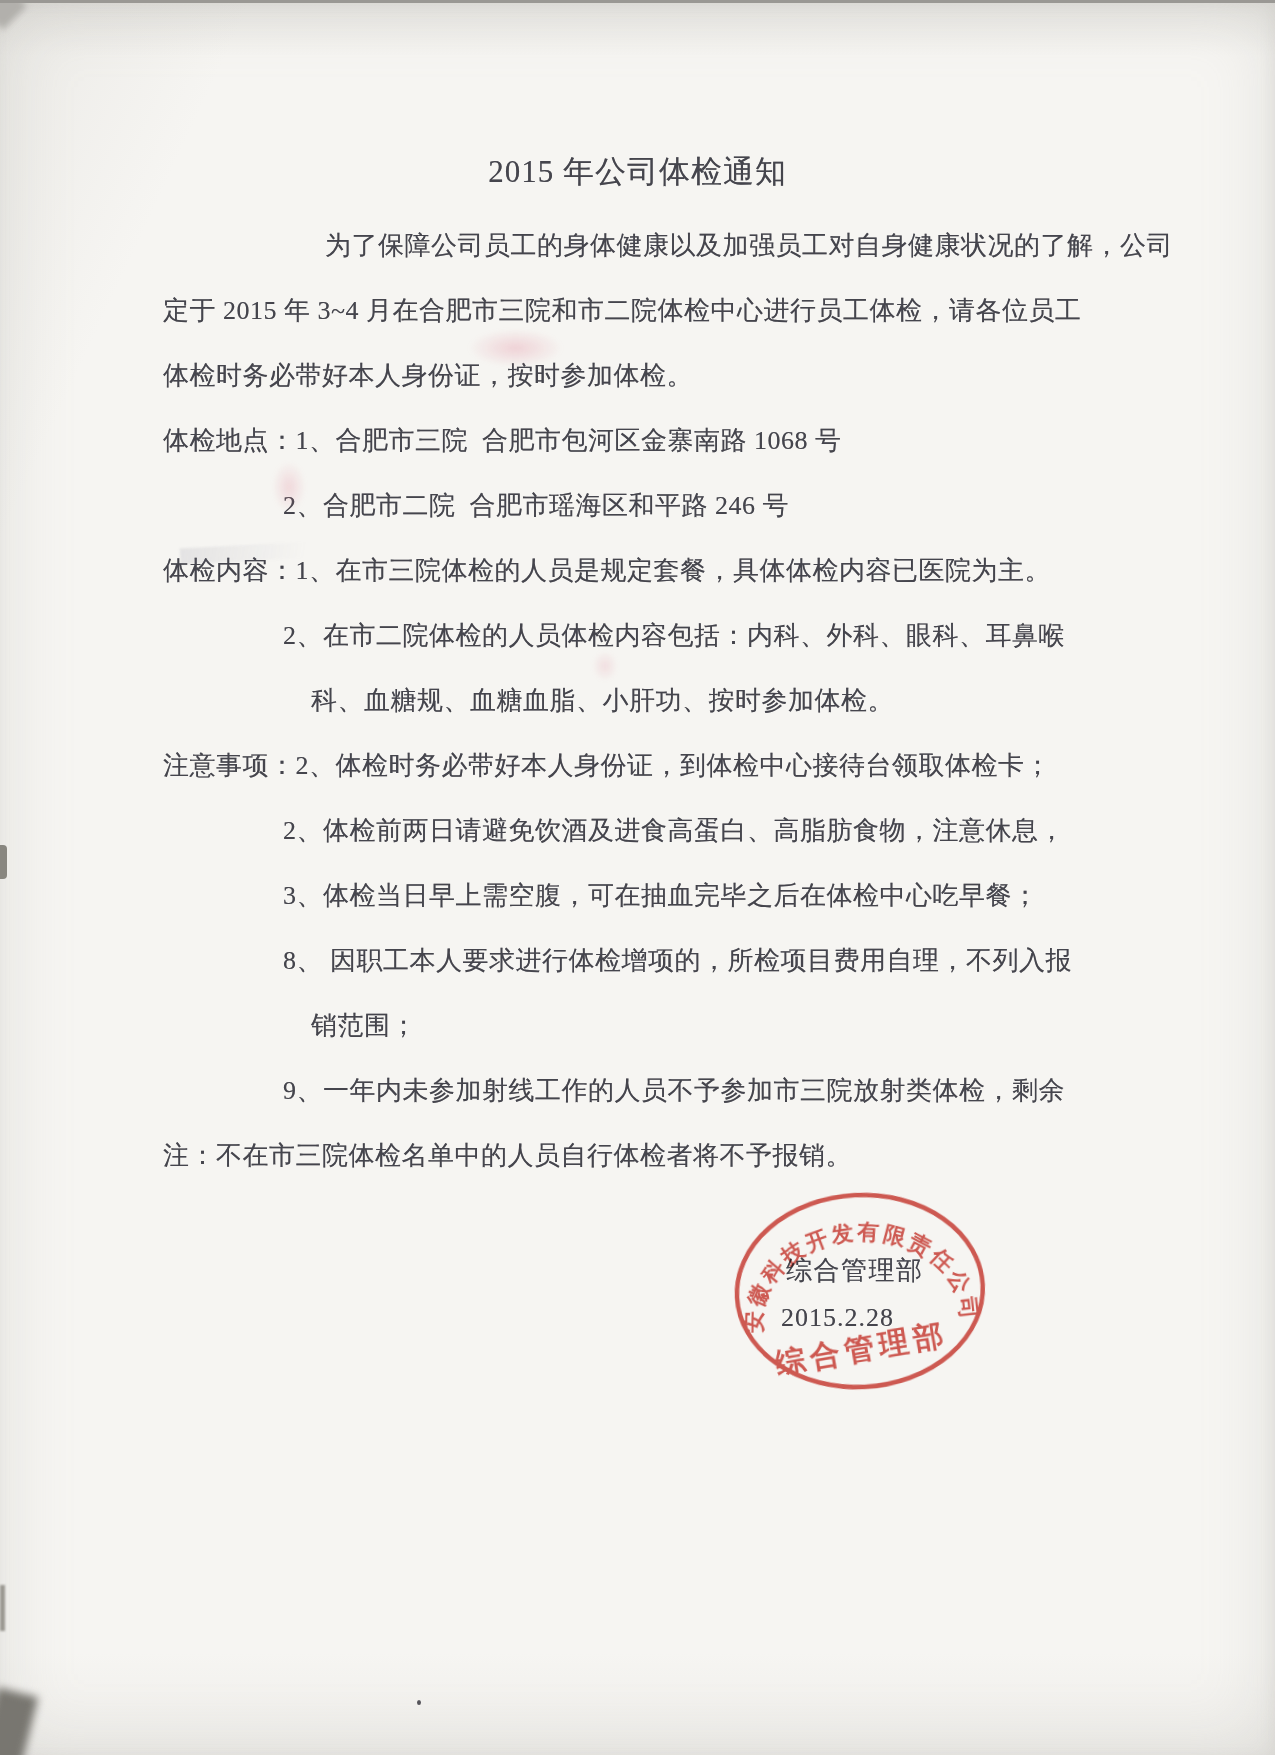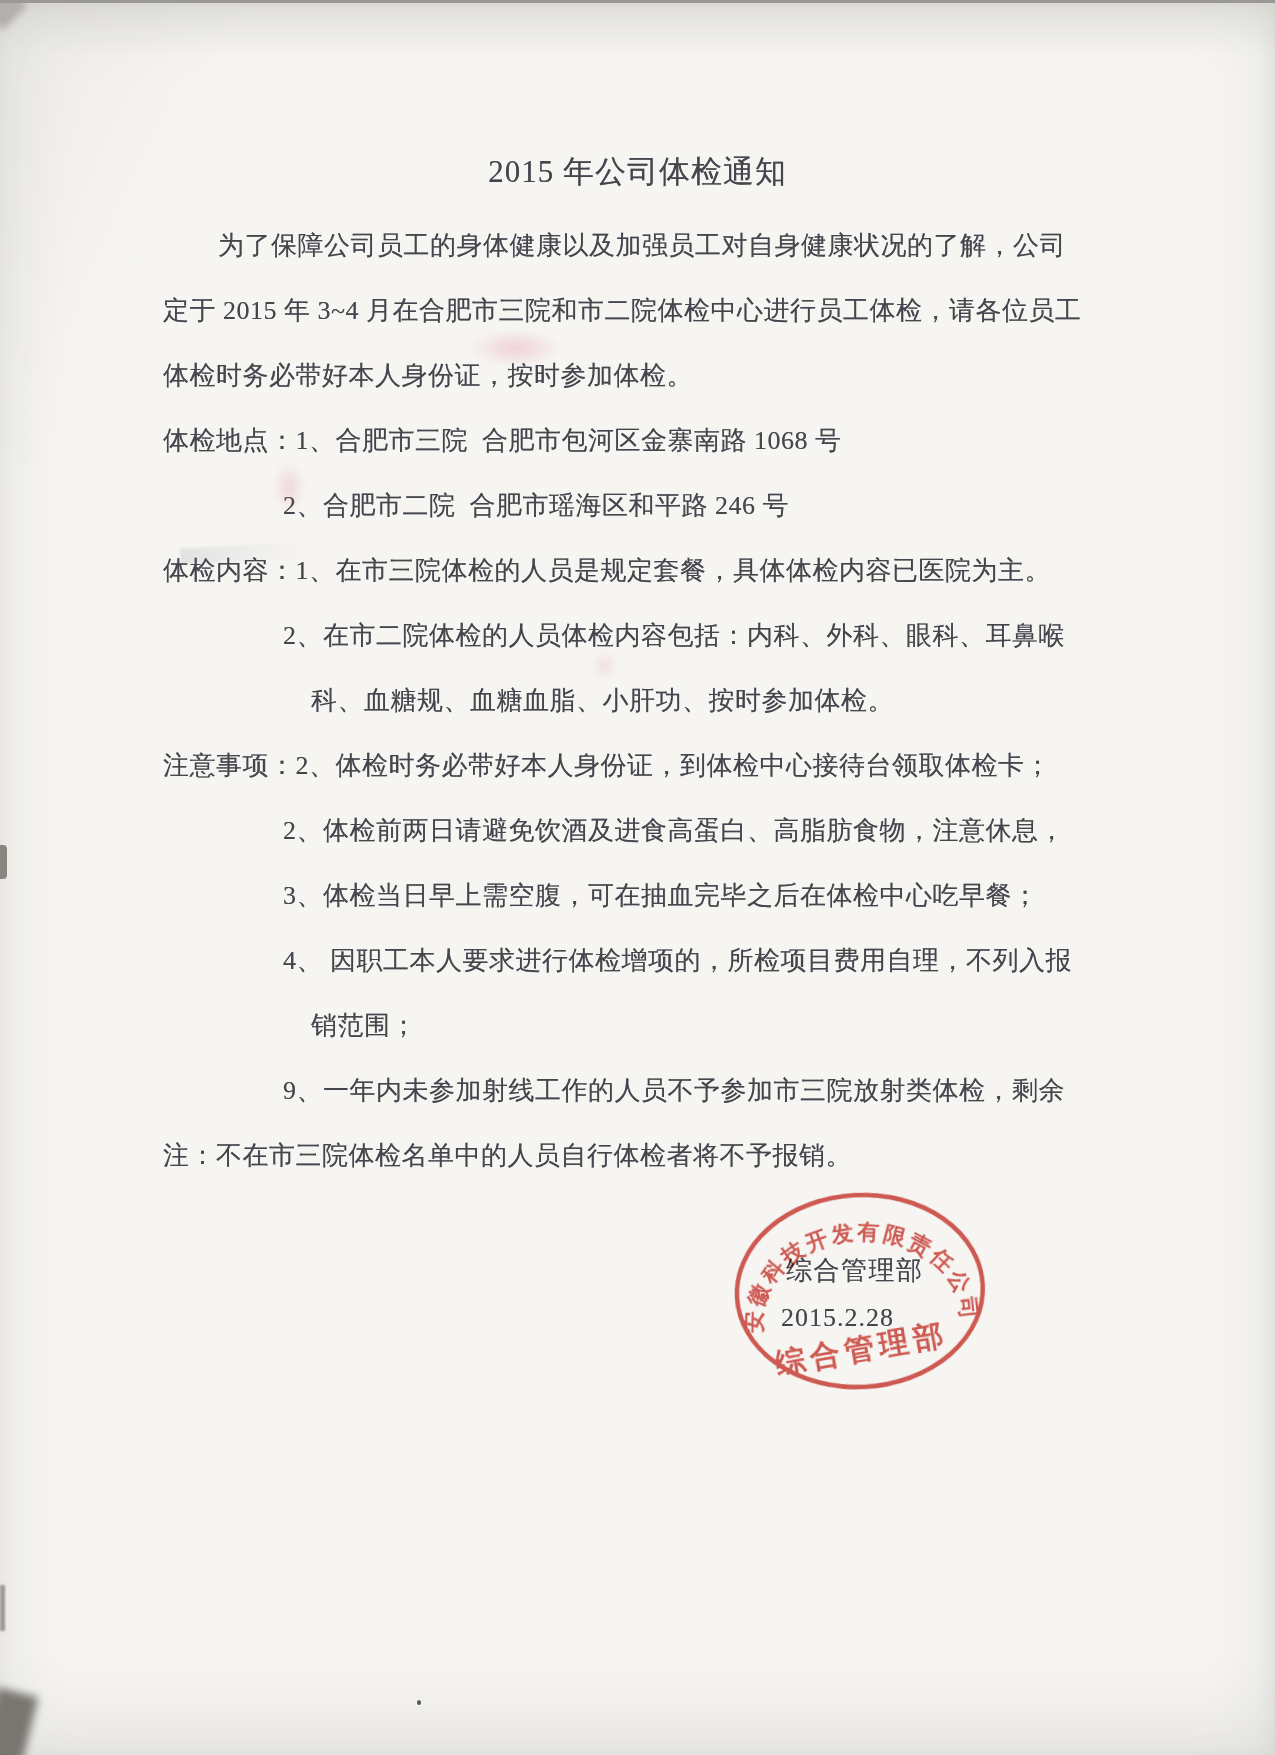--- a/index.html
+++ b/index.html
@@ -26,21 +26,21 @@
     position:absolute;top:148px;left:0;width:100%;
     text-align:center;font-size:31px;letter-spacing:1px;
     text-shadow:0 0 .6px rgba(69,69,77,.55);
   }
   .doc{position:absolute;top:210px;left:163px;width:1010px;}
   .line{
     height:65px;line-height:65px;font-size:26px;
     white-space:pre;letter-spacing:.5px;
     text-shadow:0 0 .6px rgba(69,69,77,.5);
   }
-  .ind-first{padding-left:55px;}
+  .ind-first{padding-left:55px;text-align:right;}
   .ind-item{padding-left:120px;}
   .ind-cont{padding-left:148px;}
 
   .sig-dept{
     position:absolute;left:786px;top:1252px;
     font-size:26px;letter-spacing:1.5px;line-height:32px;
     text-shadow:0 0 .6px rgba(69,69,77,.5);
   }
   .sig-date{
     position:absolute;left:781px;top:1299px;
@@ -91,21 +91,21 @@
     <div class="line">定于 2015 年 3~4 月在合肥市三院和市二院体检中心进行员工体检，请各位员工</div>
     <div class="line">体检时务必带好本人身份证，按时参加体检。</div>
     <div class="line">体检地点：1、合肥市三院  合肥市包河区金寨南路 1068 号</div>
     <div class="line ind-item">2、合肥市二院  合肥市瑶海区和平路 246 号</div>
     <div class="line">体检内容：1、在市三院体检的人员是规定套餐，具体体检内容已医院为主。</div>
     <div class="line ind-item">2、在市二院体检的人员体检内容包括：内科、外科、眼科、耳鼻喉</div>
     <div class="line ind-cont">科、血糖规、血糖血脂、小肝功、按时参加体检。</div>
     <div class="line">注意事项：2、体检时务必带好本人身份证，到体检中心接待台领取体检卡；</div>
     <div class="line ind-item">2、体检前两日请避免饮酒及进食高蛋白、高脂肪食物，注意休息，</div>
     <div class="line ind-item">3、体检当日早上需空腹，可在抽血完毕之后在体检中心吃早餐；</div>
-    <div class="line ind-item">4、 因职工本人要求进行体检增项的，所检项目费用自理，不列入报</div>
+    <div class="line ind-item">8、 因职工本人要求进行体检增项的，所检项目费用自理，不列入报</div>
     <div class="line ind-cont">销范围；</div>
     <div class="line ind-item">9、一年内未参加射线工作的人员不予参加市三院放射类体检，剩余</div>
     <div class="line">注：不在市三院体检名单中的人员自行体检者将不予报销。</div>
   </div>
 
   <div class="sig-dept">综合管理部</div>
   <div class="sig-date">2015.2.28</div>
 
   <svg class="stamp" width="290" height="225" viewBox="0 0 290 225" xmlns="http://www.w3.org/2000/svg" xmlns:xlink="http://www.w3.org/1999/xlink">
     <ellipse cx="145" cy="110" rx="123" ry="96" fill="none" stroke-width="4.5"></ellipse>

